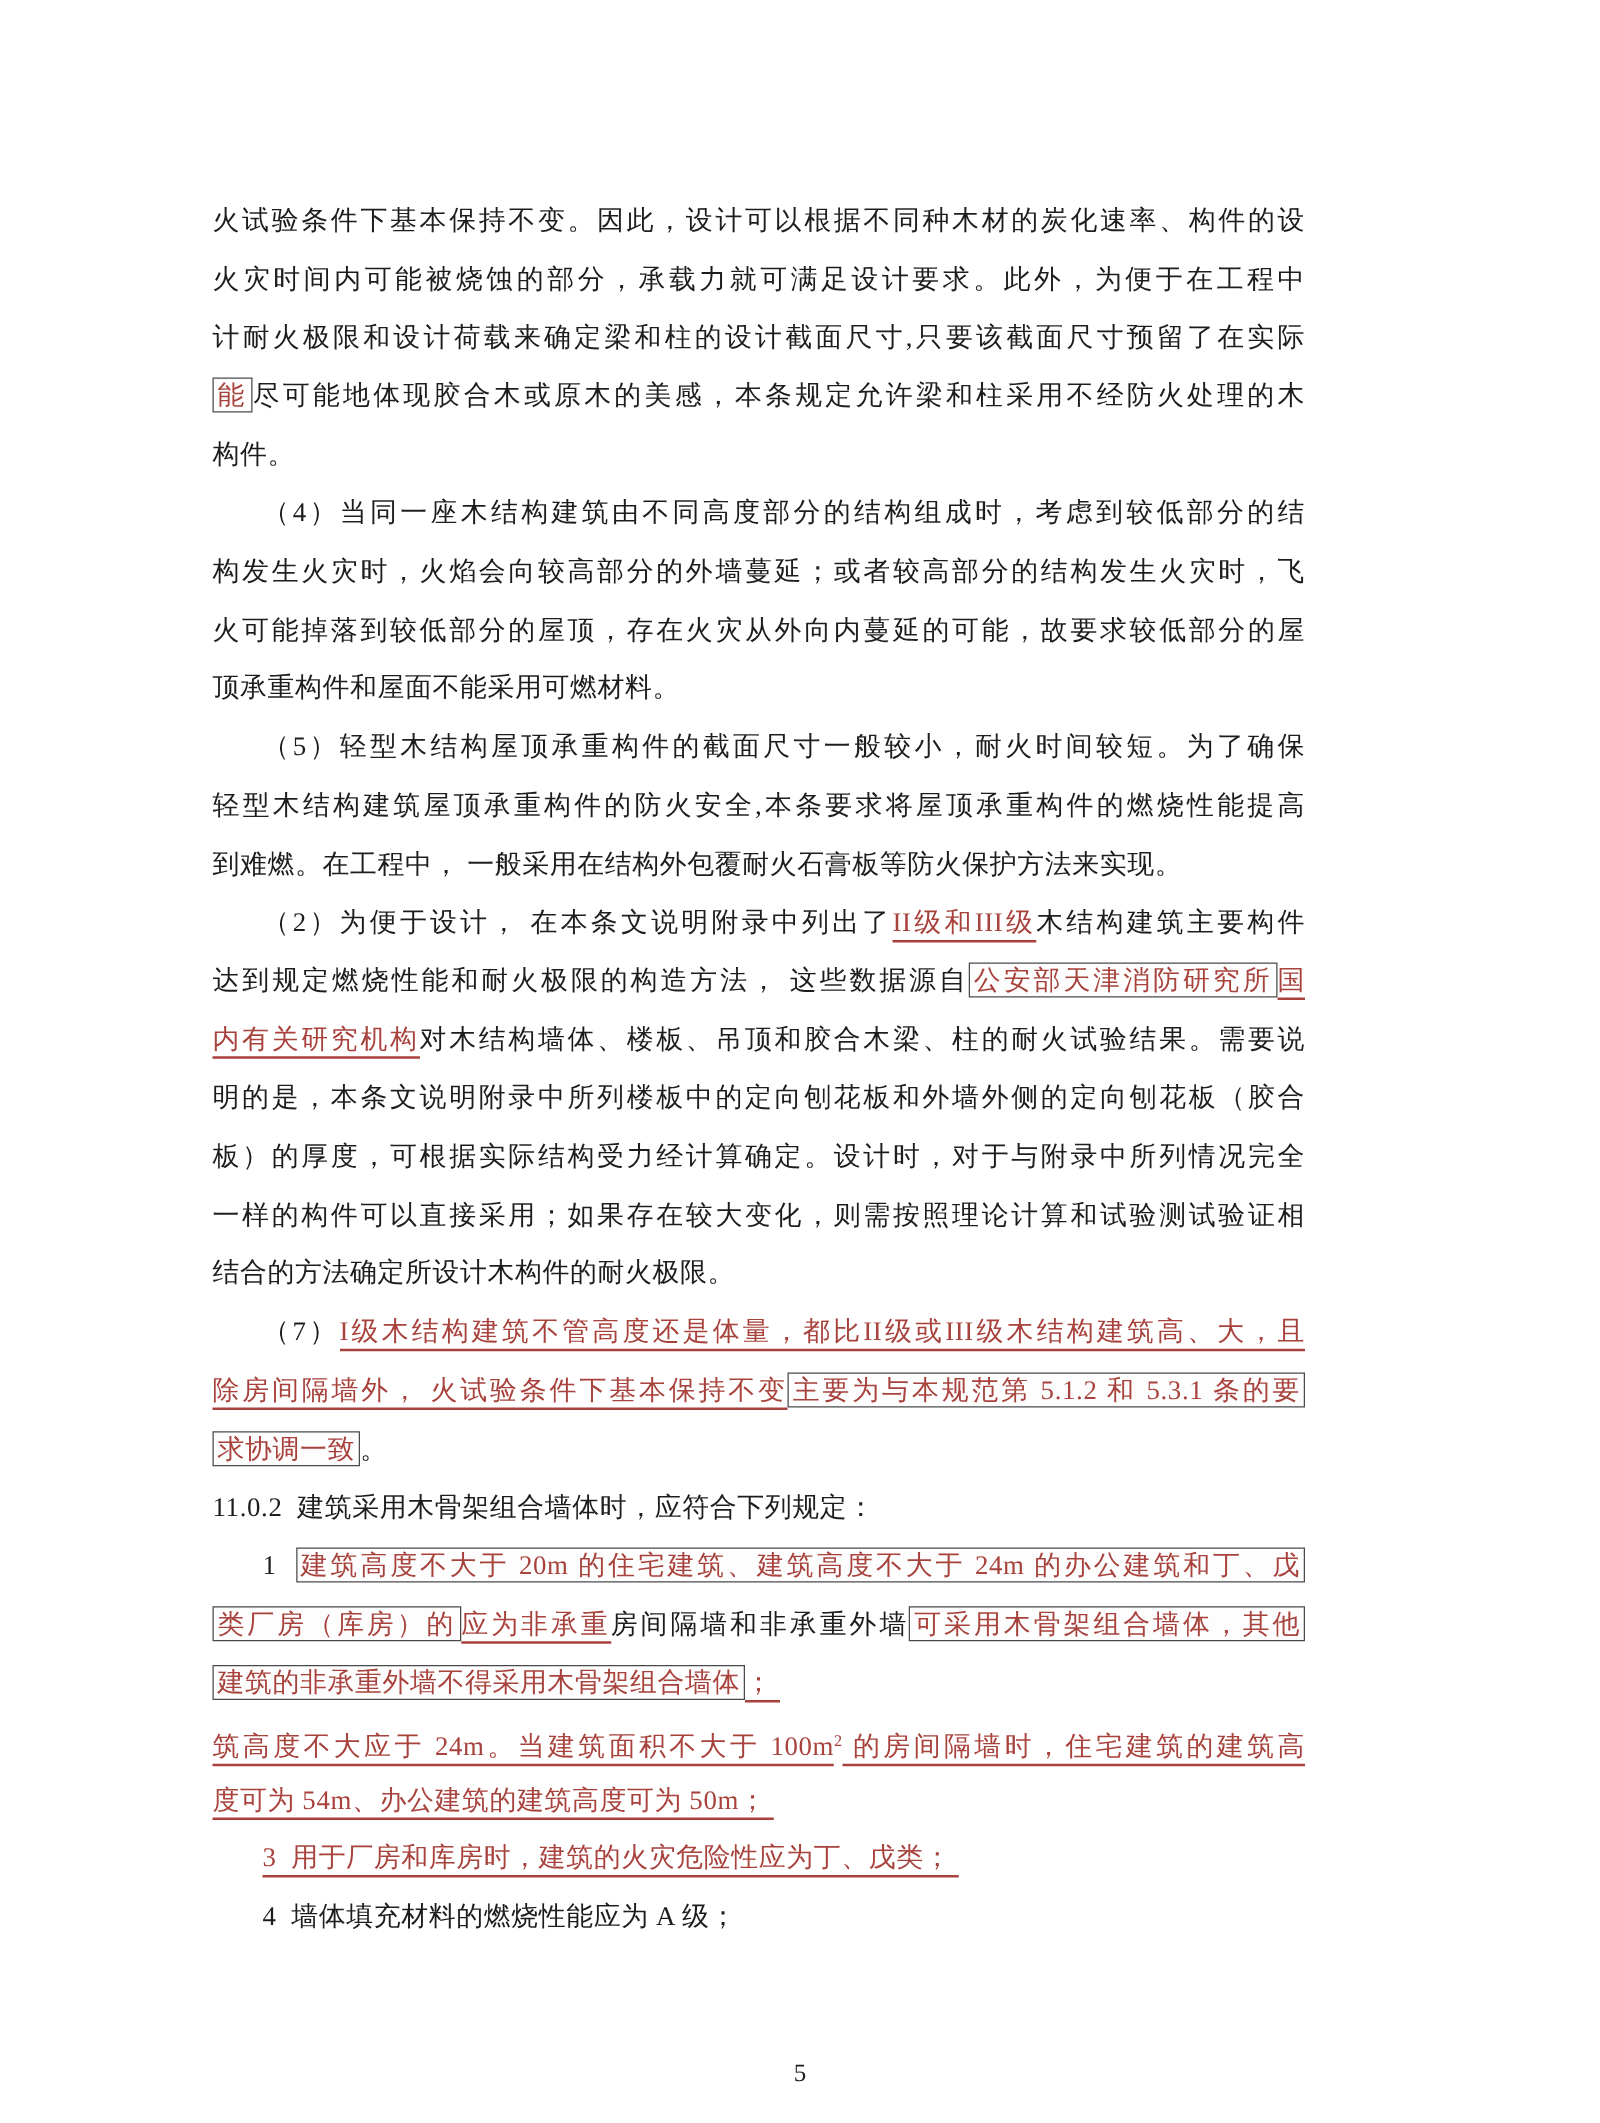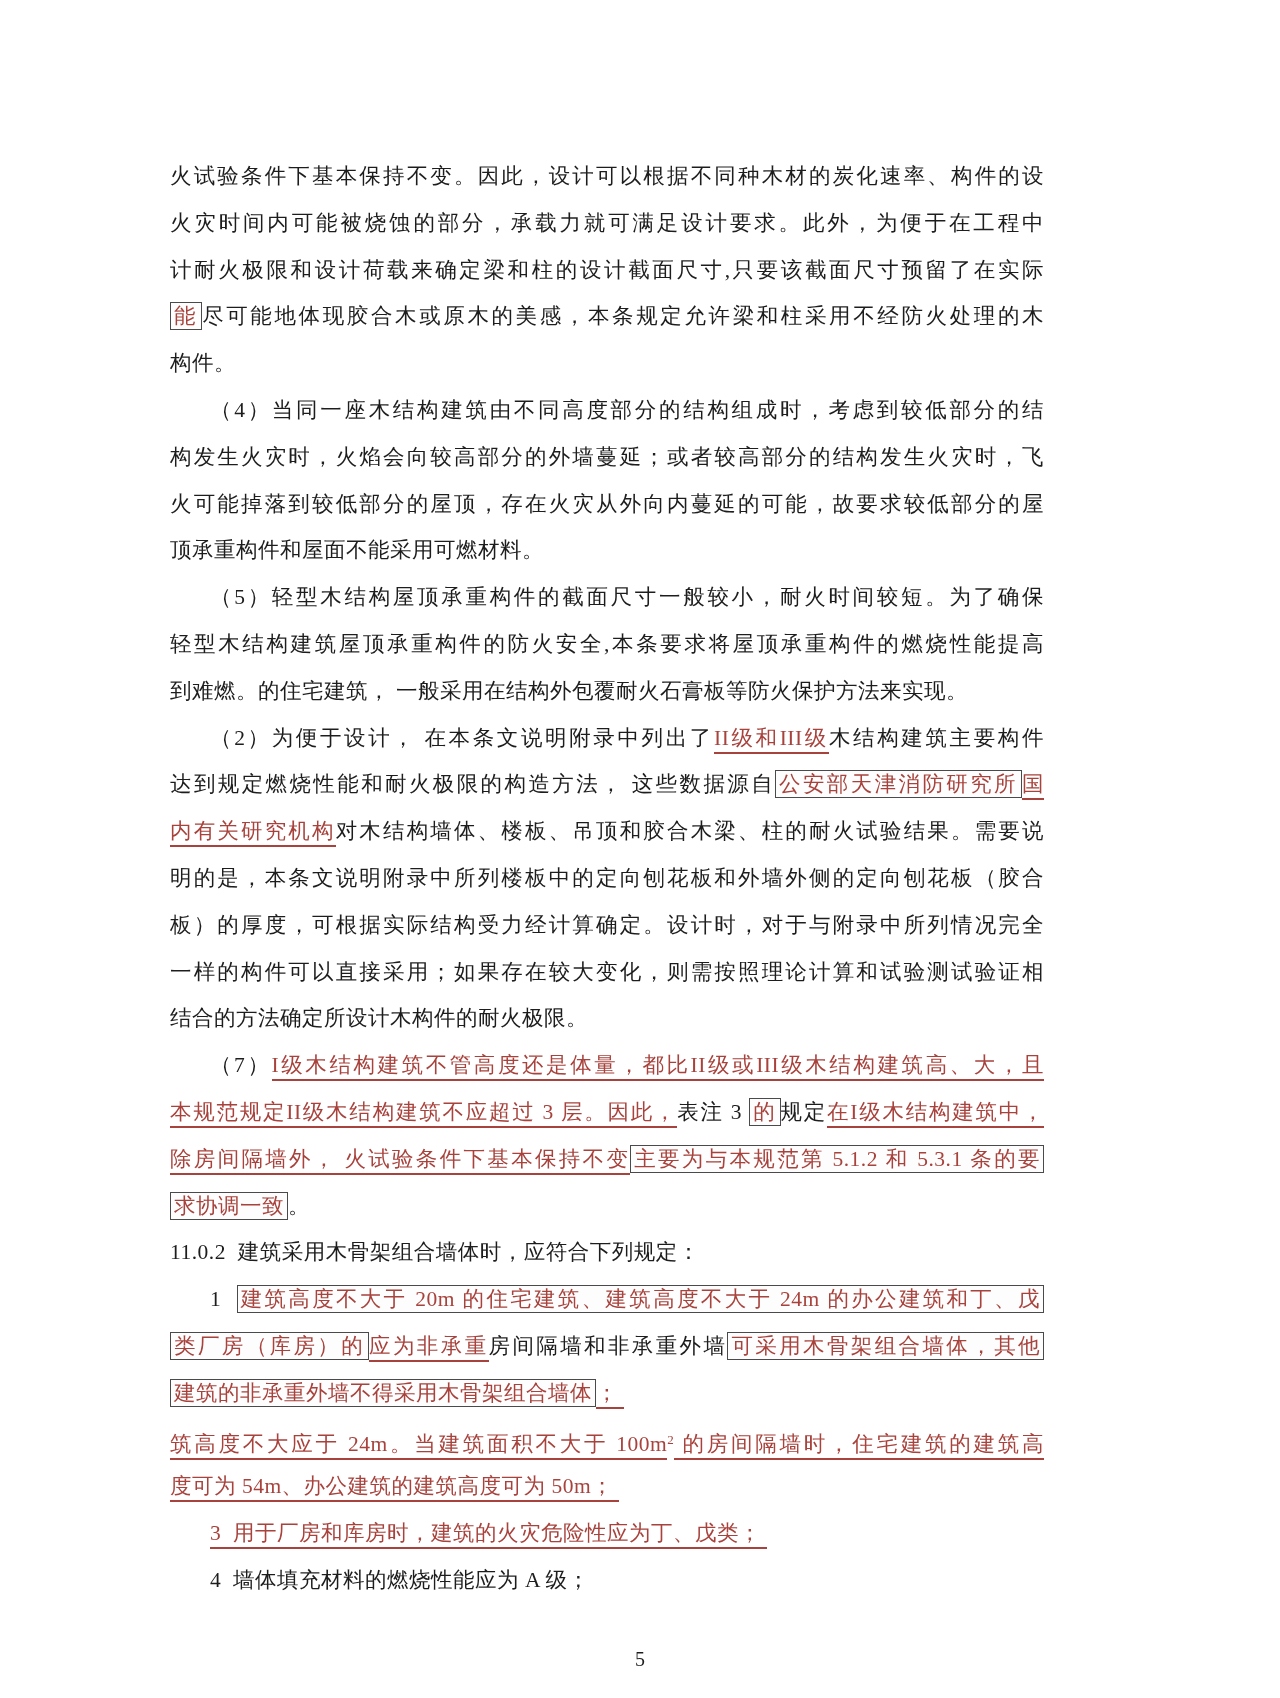--- a/index.html
+++ b/index.html
@@ -70,30 +70,29 @@
     <div class="line fill"><span class="p">火灾时间内可能被烧蚀的部分，承载力就可满足设计要求。此外，为便于在工程中</span></div>
     <div class="line fill"><span class="p">计耐火极限和设计荷载来确定梁和柱的设计截面尺寸,只要该截面尺寸预留了在实际</span></div>
     <div class="line fill"><span class="b">能</span><span class="p">尽可能地体现胶合木或原木的美感，本条规定允许梁和柱采用不经防火处理的木</span></div>
     <div class="line"><span class="p">构件。</span></div>
     <div class="line fill indent"><span class="p">（4）当同一座木结构建筑由不同高度部分的结构组成时，考虑到较低部分的结</span></div>
     <div class="line fill"><span class="p">构发生火灾时，火焰会向较高部分的外墙蔓延；或者较高部分的结构发生火灾时，飞</span></div>
     <div class="line fill"><span class="p">火可能掉落到较低部分的屋顶，存在火灾从外向内蔓延的可能，故要求较低部分的屋</span></div>
     <div class="line"><span class="p">顶承重构件和屋面不能采用可燃材料。</span></div>
     <div class="line fill indent"><span class="p">（5）轻型木结构屋顶承重构件的截面尺寸一般较小，耐火时间较短。为了确保</span></div>
     <div class="line fill"><span class="p">轻型木结构建筑屋顶承重构件的防火安全,本条要求将屋顶承重构件的燃烧性能提高</span></div>
-    <div class="line"><span class="p">到难燃。的住宅建筑， 一般采用在结构外包覆耐火石膏板等防火保护方法来实现。</span></div>
+    <div class="line"><span class="p">到难燃。在工程中， 一般采用在结构外包覆耐火石膏板等防火保护方法来实现。</span></div>
     <div class="line fill indent"><span class="p">（2）为便于设计， 在本条文说明附录中列出了</span><span class="i">II级和III级</span><span class="p">木结构建筑主要构件</span></div>
     <div class="line fill"><span class="p">达到规定燃烧性能和耐火极限的构造方法， 这些数据源自</span><span class="b">公安部天津消防研究所</span><span class="i">国</span></div>
     <div class="line fill"><span class="i">内有关研究机构</span><span class="p">对木结构墙体、楼板、吊顶和胶合木梁、柱的耐火试验结果。需要说</span></div>
     <div class="line fill"><span class="p">明的是，本条文说明附录中所列楼板中的定向刨花板和外墙外侧的定向刨花板（胶合</span></div>
     <div class="line fill"><span class="p">板）的厚度，可根据实际结构受力经计算确定。设计时，对于与附录中所列情况完全</span></div>
     <div class="line fill"><span class="p">一样的构件可以直接采用；如果存在较大变化，则需按照理论计算和试验测试验证相</span></div>
     <div class="line"><span class="p">结合的方法确定所设计木构件的耐火极限。</span></div>
     <div class="line fill indent"><span class="p">（7）</span><span class="i">I级木结构建筑不管高度还是体量，都比II级或III级木结构建筑高、大，且</span></div>
-    <div class="line fill"><span class="i">本规范规定II级木结构建筑不应超过 3 层。因此，</span><span class="p">表注 3 </span><span class="b">的</span><span class="p">规定</span><span class="i">在I级木结构建筑中，</span></div>
     <div class="line fill"><span class="i">除房间隔墙外， 火试验条件下基本保持不变</span><span class="b">主要为与本规范第 5.1.2 和 5.3.1 条的要</span></div>
     <div class="line"><span class="b">求协调一致</span><span class="p">。</span></div>
     <div class="line"><span class="p">11.0.2&nbsp;&nbsp;建筑采用木骨架组合墙体时，应符合下列规定：</span></div>
     <div class="line fill indent"><span class="p">1&nbsp;&nbsp;</span><span class="b">建筑高度不大于 20m 的住宅建筑、建筑高度不大于 24m 的办公建筑和丁、戊</span></div>
     <div class="line fill"><span class="b">类厂房（库房）的</span><span class="i">应为非承重</span><span class="p">房间隔墙和非承重外墙</span><span class="b">可采用木骨架组合墙体，其他</span></div>
     <div class="line"><span class="b">建筑的非承重外墙不得采用木骨架组合墙体</span><span class="i">；&nbsp;</span></div>
     <div class="line fill"><span class="i">筑高度不大应于 24m。当建筑面积不大于 100m</span><span class="s">2</span><span class="i"> 的房间隔墙时，住宅建筑的建筑高</span></div>
     <div class="line"><span class="i">度可为 54m、办公建筑的建筑高度可为 50m；&nbsp;</span></div>
     <div class="line indent"><span class="i">3&nbsp;&nbsp;用于厂房和库房时，建筑的火灾危险性应为丁、戊类；&nbsp;</span></div>
     <div class="line indent"><span class="p">4&nbsp;&nbsp;墙体填充材料的燃烧性能应为 A 级；</span></div>

